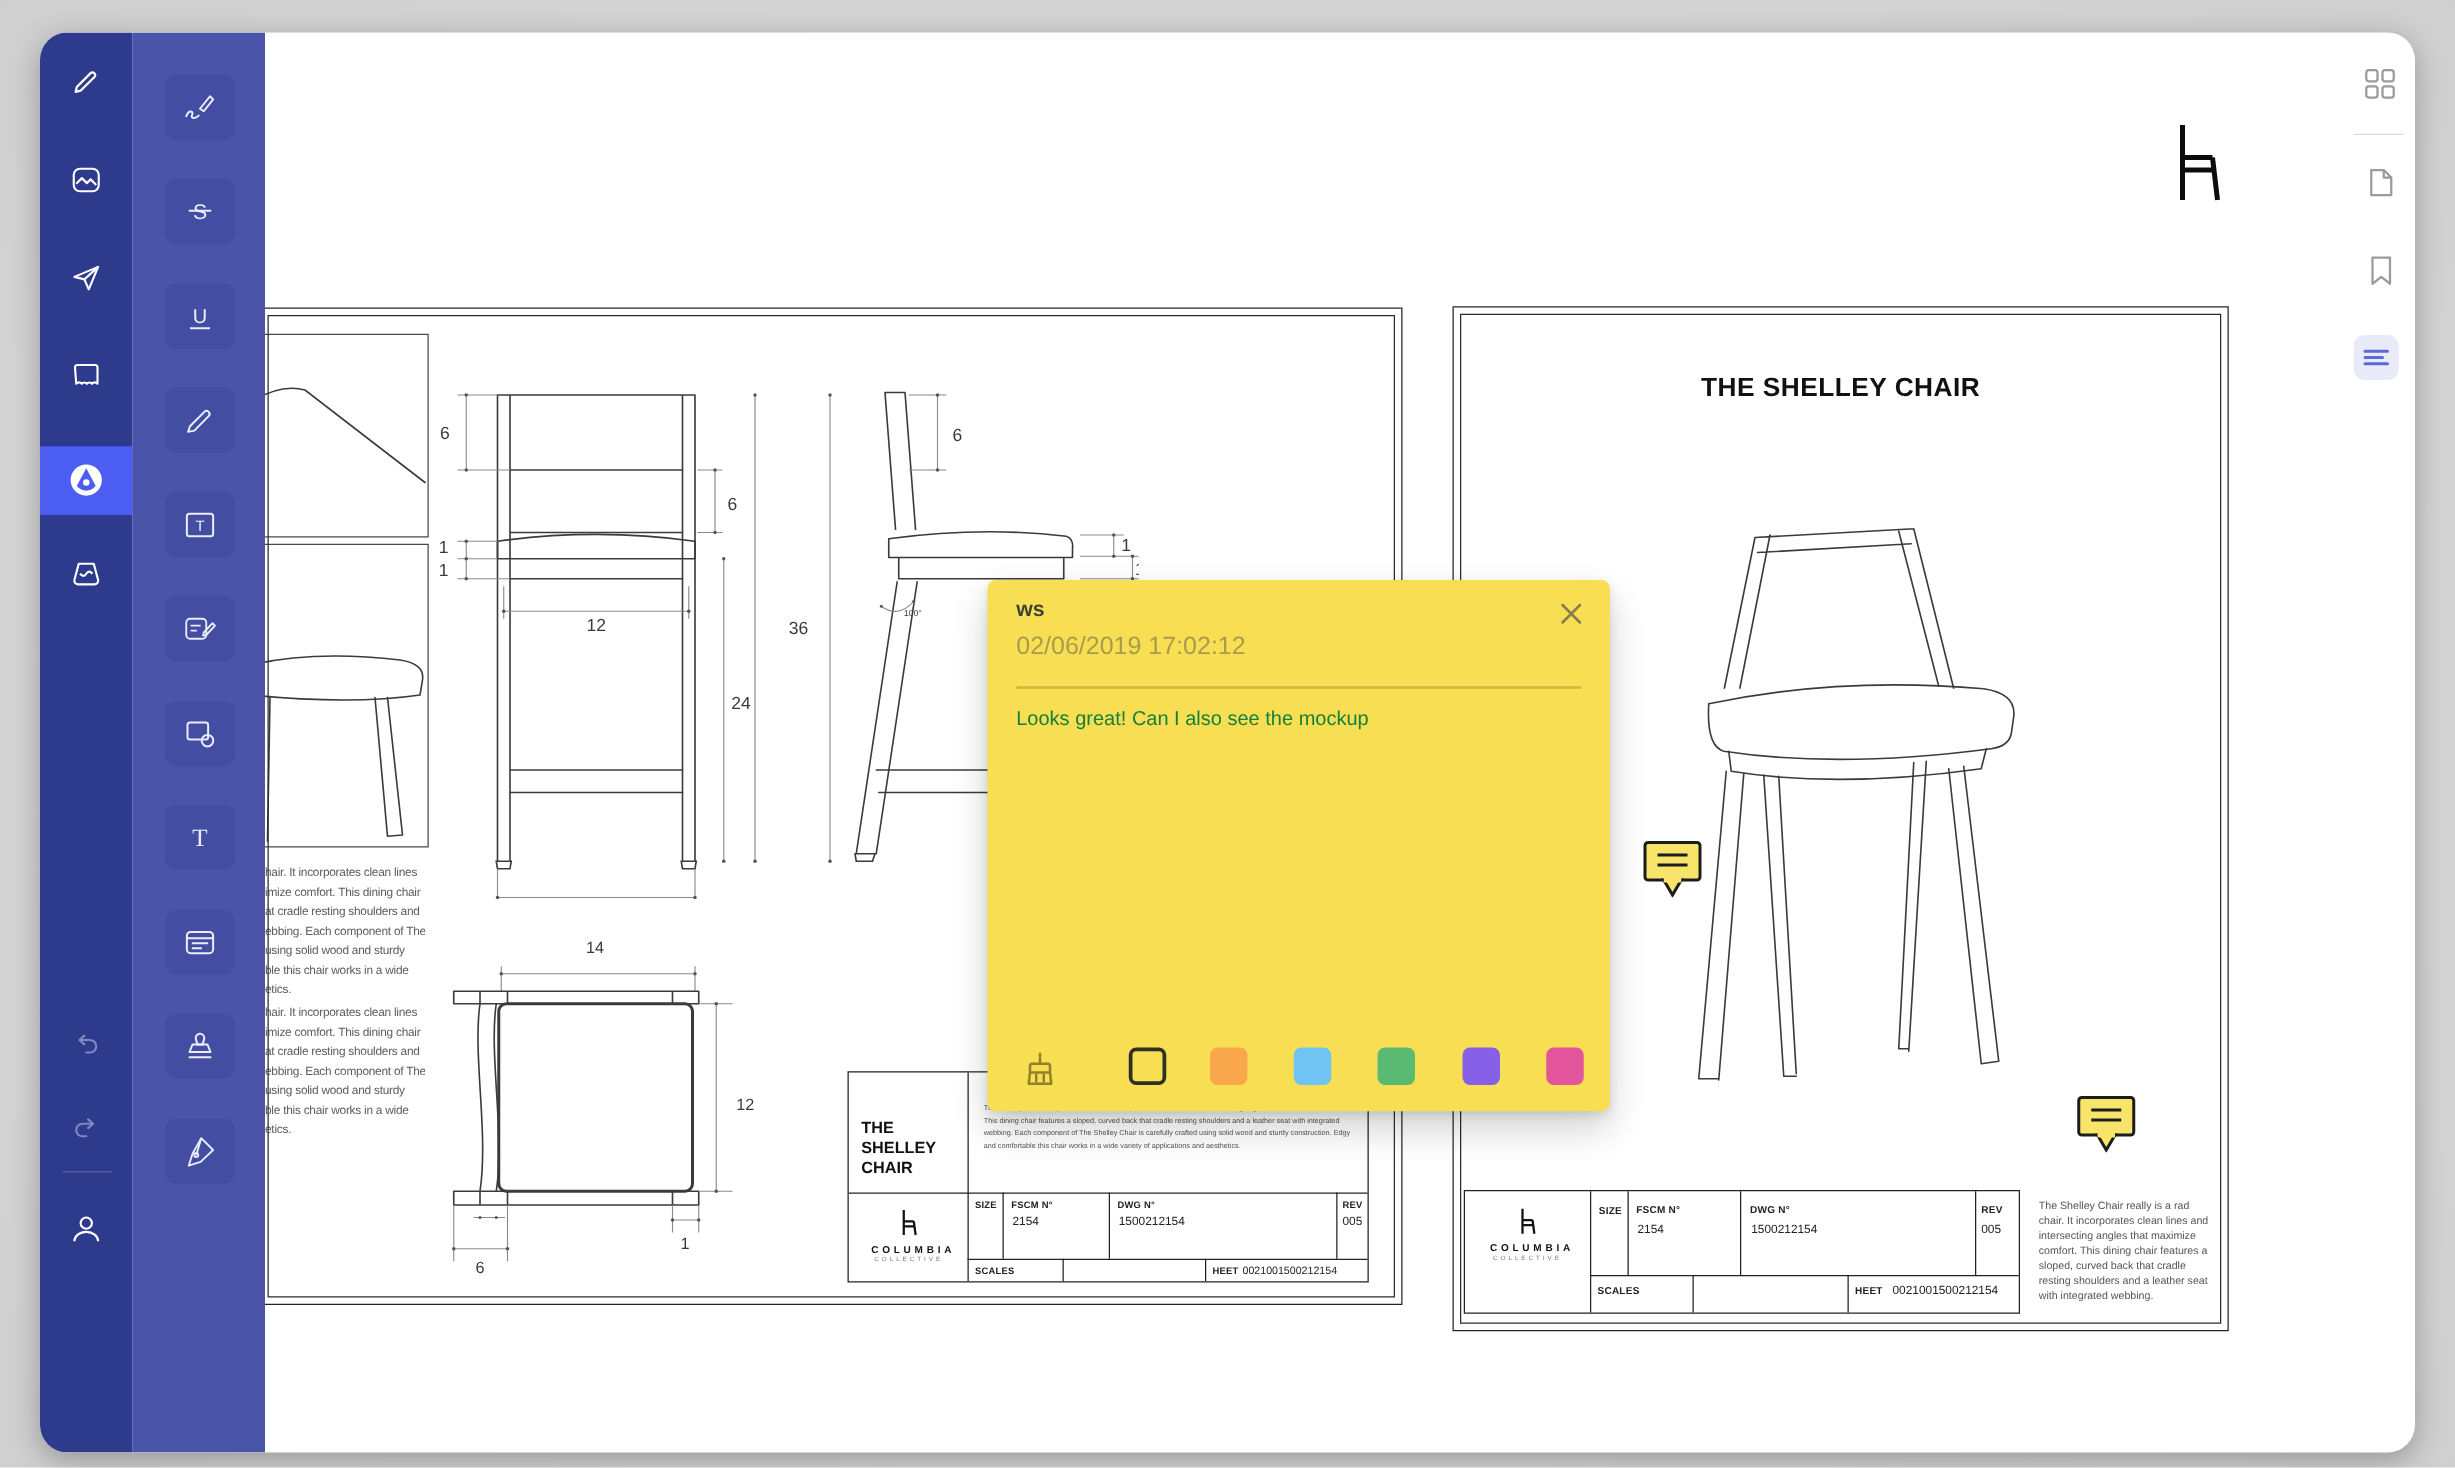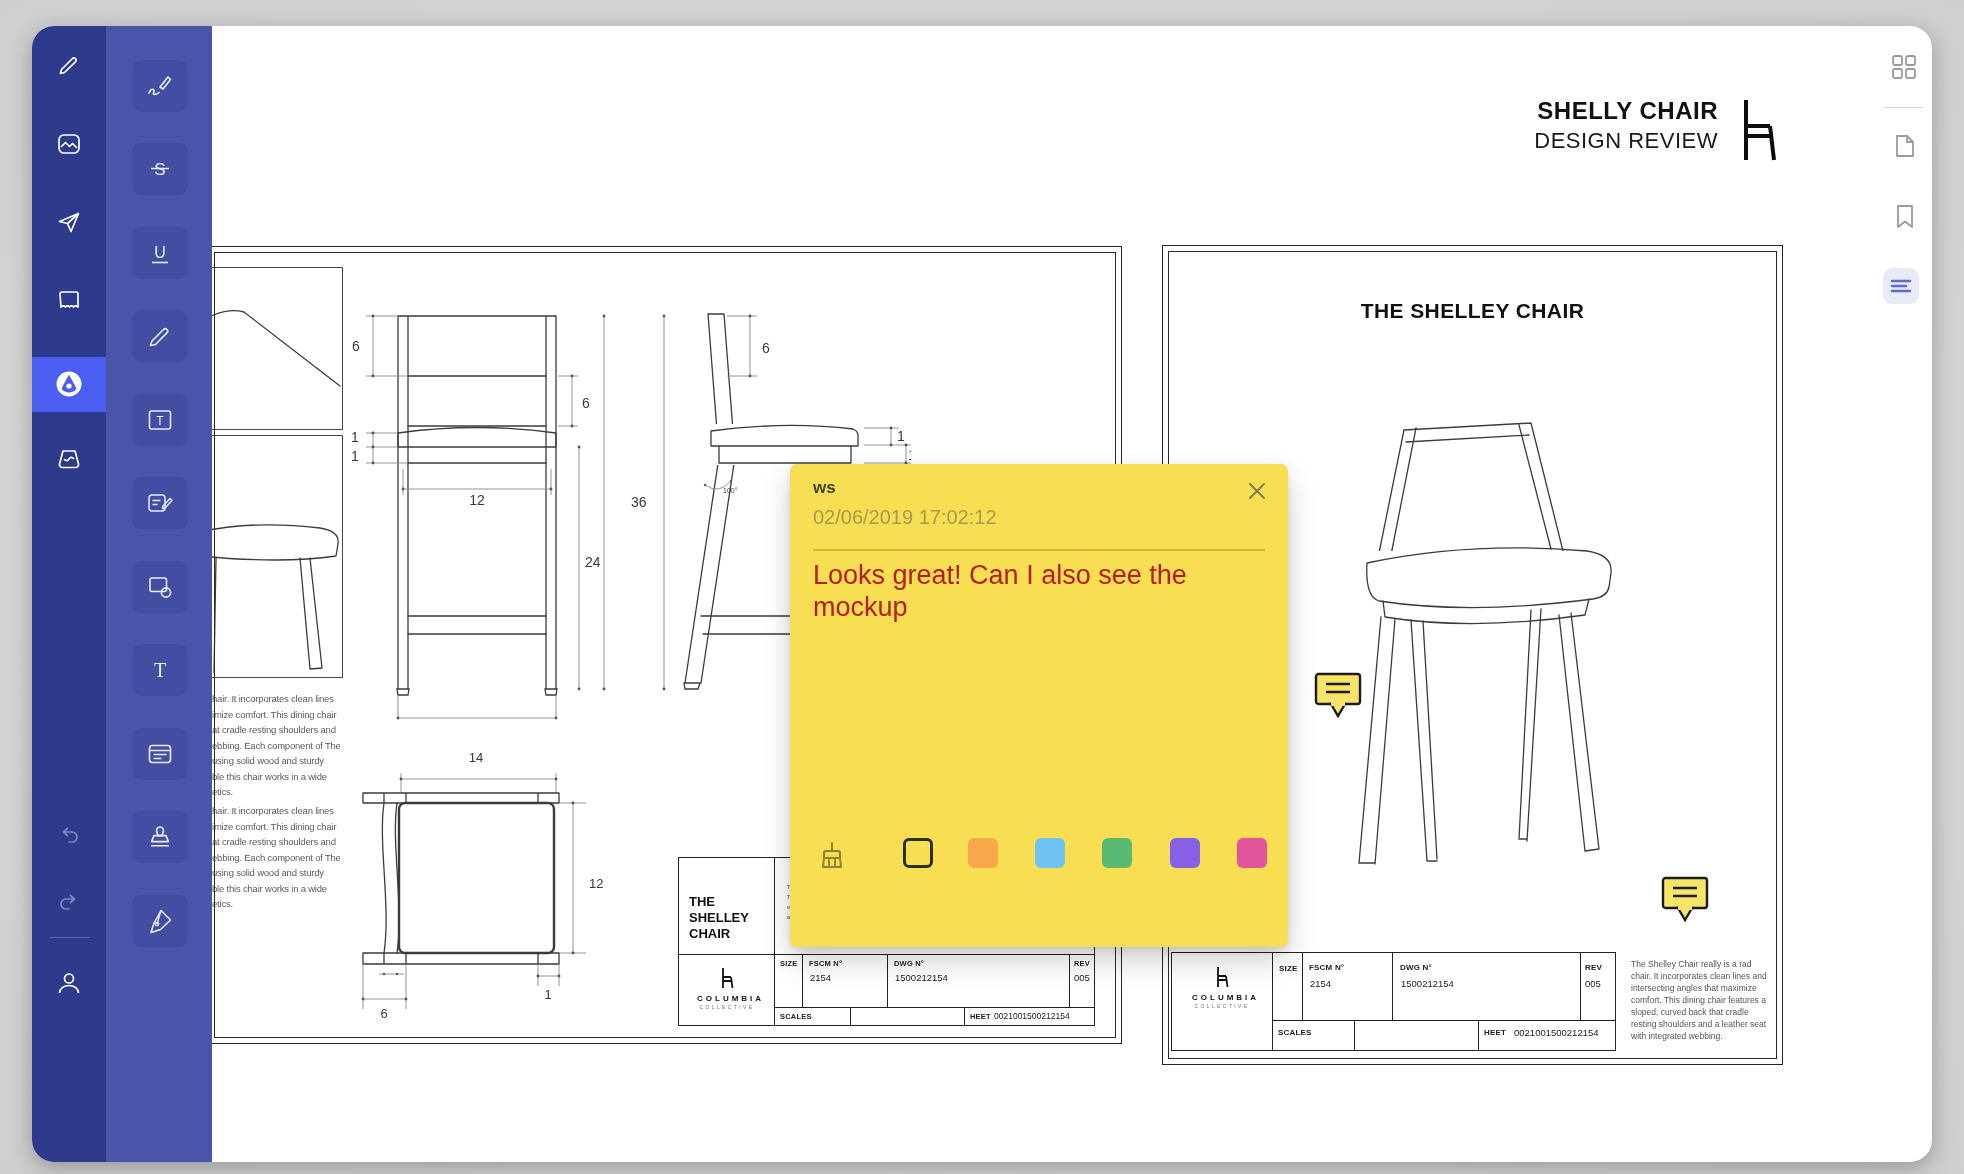--- a/index.html
+++ b/index.html
@@ -43,29 +43,29 @@
   
   .tblock{position:absolute;border:1.5px solid #222;background:#fff;}
   .vl,.hl{position:absolute;background:#222;}
   .tb-lab{position:absolute;font-size:7.5px;font-weight:bold;color:#222;letter-spacing:.2px;}
   .tb-val{position:absolute;font-size:9.5px;color:#222;}
   .brand{position:absolute;text-align:center;color:#111;}
   .brand .b1{font-size:8px;font-weight:bold;letter-spacing:3px;}
   .brand .b2{font-size:5px;letter-spacing:2.4px;color:#777;margin-top:1px;}
   
   .note{
-    position:absolute;left:758px;top:438px;width:498px;height:483px;
+    position:absolute;left:758px;top:438px;width:498px;height:425px;
     border-radius:7px;z-index:30;
     box-shadow:0 14px 30px rgba(0,0,0,.18),0 3px 8px rgba(0,0,0,.10);
   }
   .note-author{position:absolute;left:23px;top:14px;font-size:17px;font-weight:bold;color:#3e4034;}
   .note-time{position:absolute;left:23px;top:42px;font-size:20px;color:#a89b4e;}
   .note-close{position:absolute;right:20px;top:16px;width:22px;height:22px;cursor:pointer;display:flex;align-items:center;justify-content:center;}
   .note-div{position:absolute;left:23px;right:23px;top:85px;height:1.5px;background:rgba(110,95,20,.30);}
-  .note-body{position:absolute;left:23px;top:96px;width:445px;font-size:27px;line-height:31.5px;color:#b91c1c;}
+  .note-body{position:absolute;left:23px;top:96px;width:445px;font-size:16px;line-height:31.5px;color:#15803d;}
   .caret{display:inline-block;width:0;height:24px;border-right:1.6px solid #333;margin-left:2px;vertical-align:-4px;}
   .swatch{position:absolute;width:30px;height:30px;border-radius:6px;cursor:pointer;}
   .swatch-outline{border:3px solid #2f2f23;background:transparent;box-sizing:border-box;}
   .marker{position:absolute;z-index:25;cursor:pointer;}
   .sheet-title{position:absolute;left:0;width:100%;text-align:center;font-size:21px;font-weight:bold;letter-spacing:.4px;color:#111;}
   .descr{position:absolute;color:#555;}
 </style>
 </head>
 <body>
 
@@ -322,24 +322,20 @@
       </svg>
     </div>
     <div class="swatch swatch-outline" style="left:113px;top:374px;"></div>
     <div class="swatch" style="left: 178px; top: 374px; background-color: rgb(249, 167, 75);"></div>
     <div class="swatch" style="left: 245px; top: 374px; background-color: rgb(112, 196, 244);"></div>
     <div class="swatch" style="left: 312px; top: 374px; background-color: rgb(91, 186, 114);"></div>
     <div class="swatch" style="left: 380px; top: 374px; background-color: rgb(134, 97, 232);"></div>
     <div class="swatch" style="left: 447px; top: 374px; background-color: rgb(226, 84, 155);"></div>
   </div>
 
-  <div class="hdr-text">
-    <div class="hdr-title">SHELLY CHAIR</div>
-    <div class="hdr-sub">DESIGN REVIEW</div>
-  </div>
   <svg style="position:absolute;left:1700px;top:70px;" width="48" height="70" viewBox="0 0 48 70">
     <path d="M14,4 V64 M14,30 H38 M38,30 L42,64 M14,40 H38" stroke="#0c0c0c" stroke-width="4" fill="none"></path>
   </svg>
 
   <div class="rail-ic" style="left:1858px;top:27px;">
     <svg width="26" height="26">
         <g fill="none" stroke="#9a9aa0" stroke-width="1.8">
       <rect x="2" y="2" width="9" height="9" rx="2"></rect>
           <rect x="15" y="2" width="9" height="9" rx="2"></rect>
       <rect x="2" y="15" width="9" height="9" rx="2"></rect>

